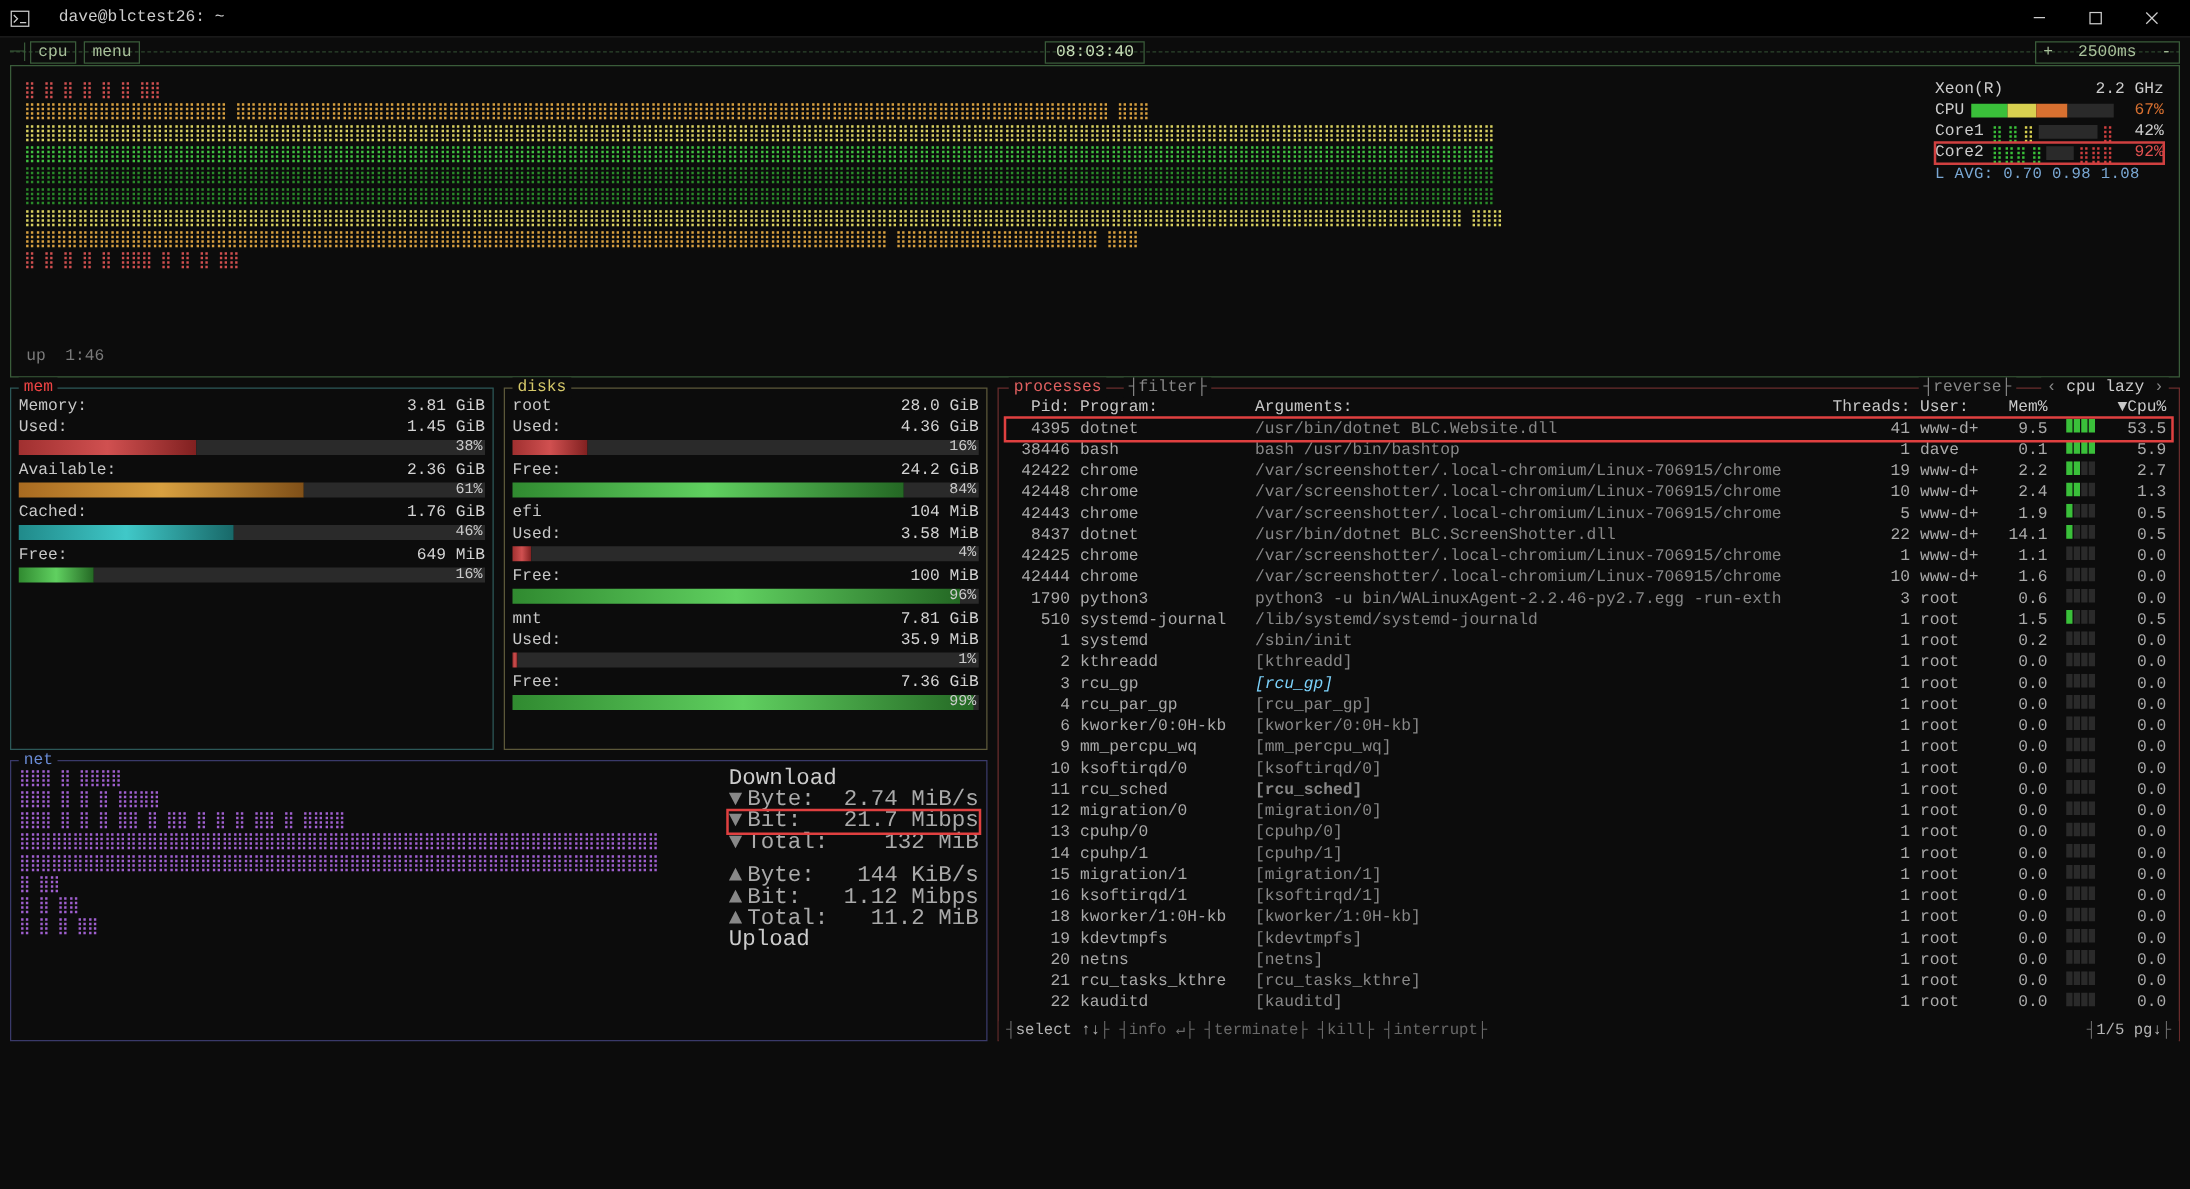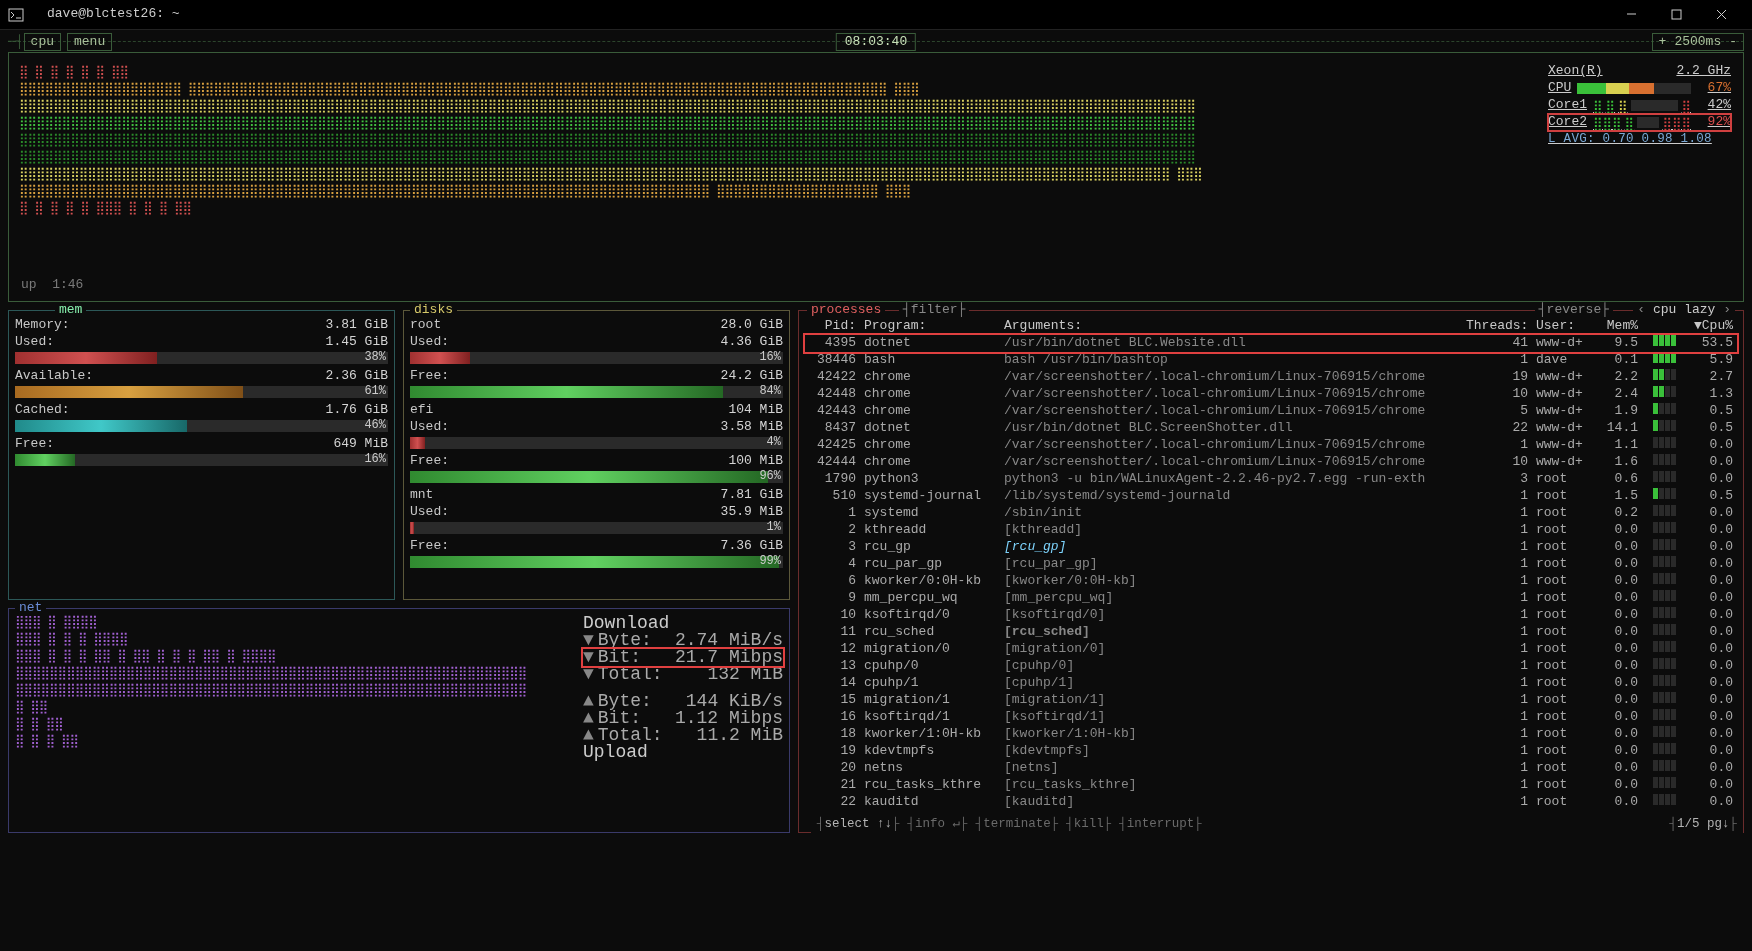--- a/index.html
+++ b/index.html
@@ -36,21 +36,21 @@
     position: relative;
     padding: 6px;
   }
   .frame-label {
     position: absolute;
     top: -9px;
     background: #0c0c0c;
     padding: 0 4px;
     color: #ccc;
   }
-  .frame-label.teal  { color: #86efac; margin-left: 40px; }
+  .frame-label.teal  { color: #ef4444; }
   .frame-label.yellow{ color: #d6c96a; }
   .frame-label.blue  { color: #6a8cd6; }
   .frame-label.red   { color: #e06060; }
   .frame-label.gray  { color: #888;}
   .frame.green { border-color: #3a5c3a; }
   .frame.teal  { border-color: #2c5858; }
   .frame.yellow{ border-color: #5c583a; }
   .frame.blue  { border-color: #3a3a6a; }
   .frame.red   { border-color: #6a2c2c; }
 
@@ -96,21 +96,20 @@
     position:relative;
     padding: 6px 4px 2px 4px;
   }
   .graphrow { height: 17px; overflow:hidden; white-space:nowrap; letter-spacing:0; font-size:13px;}
   .uptime { position:absolute; bottom:2px; left:6px; color:#7a7a7a; font-size:13px;}
   .cpu-side {
     width: 195px;
     padding: 4px 6px;
     color:#ccc;
     font-size:13px;
-    text-decoration:underline;
   }
   .cpu-side .row { display:flex; justify-content:space-between; align-items:center; height:17px;}
   .cpu-side .bar { flex:1; height:11px; margin:0 6px; display:flex;}
   .cpu-side .barseg { height:100%; }
   .cpu-side .pct { color:#ccc; min-width:34px; text-align:right;}
   .cpu-side .lavg { color:#7aa8d4; font-size:12.5px; letter-spacing:0.3px;}
   .redmark { outline: 2px solid #d04040; outline-offset: -1px; }
 
   .statline { display:flex; justify-content:space-between; color:#ccc; height:17px; align-items:center;}
   .statline .label { color:#c8c8c8; }
@@ -189,21 +188,21 @@
 <div class="app">
 
   <div class="topbar">
     <div class="topline-fill"></div>
     <span class="dash">─┤</span>
     <div class="seg">cpu</div>
     <div class="seg">menu</div>
     <div class="clock">08:03:40</div>
     <div class="refresh">
       <span>+</span>
-      <span style="margin:0 8px;">2500ms</span>
+      <span style="margin:0 20px;">2500ms</span>
       <span>-</span>
     </div>
   </div>
 
   <div class="frame green cpu-panel">
     <div class="cpu-graph">
       <div class="graphrow dot c-red">  ⣿         ⣿       ⣿       ⣿    ⣿   ⣿                                                                                                 ⣿⣿</div>
       <div class="graphrow dot c-orange">⣿⣿⣿⣿⣿⣿⣿⣿⣿⣿⣿⣿⣿⣿⣿⣿⣿⣿⣿ ⣿⣿⣿⣿⣿⣿⣿⣿⣿⣿⣿⣿⣿⣿⣿⣿⣿⣿⣿⣿⣿⣿⣿⣿⣿⣿⣿⣿⣿⣿⣿⣿⣿⣿⣿⣿⣿⣿⣿⣿⣿⣿⣿⣿⣿⣿⣿⣿⣿⣿⣿⣿⣿⣿⣿⣿⣿⣿⣿⣿⣿⣿⣿⣿⣿⣿⣿⣿⣿⣿⣿⣿⣿⣿⣿⣿⣿⣿⣿⣿⣿⣿                             ⣿⣿⣿</div>
       <div class="graphrow dot c-yellow">⣿⣿⣿⣿⣿⣿⣿⣿⣿⣿⣿⣿⣿⣿⣿⣿⣿⣿⣿⣿⣿⣿⣿⣿⣿⣿⣿⣿⣿⣿⣿⣿⣿⣿⣿⣿⣿⣿⣿⣿⣿⣿⣿⣿⣿⣿⣿⣿⣿⣿⣿⣿⣿⣿⣿⣿⣿⣿⣿⣿⣿⣿⣿⣿⣿⣿⣿⣿⣿⣿⣿⣿⣿⣿⣿⣿⣿⣿⣿⣿⣿⣿⣿⣿⣿⣿⣿⣿⣿⣿⣿⣿⣿⣿⣿⣿⣿⣿⣿⣿⣿⣿⣿⣿⣿⣿⣿⣿⣿⣿⣿⣿⣿⣿⣿⣿⣿⣿⣿⣿⣿⣿⣿⣿⣿⣿⣿⣿⣿⣿⣿⣿⣿⣿⣿⣿⣿⣿</div>
       <div class="graphrow dot c-green">⣿⣿⣿⣿⣿⣿⣿⣿⣿⣿⣿⣿⣿⣿⣿⣿⣿⣿⣿⣿⣿⣿⣿⣿⣿⣿⣿⣿⣿⣿⣿⣿⣿⣿⣿⣿⣿⣿⣿⣿⣿⣿⣿⣿⣿⣿⣿⣿⣿⣿⣿⣿⣿⣿⣿⣿⣿⣿⣿⣿⣿⣿⣿⣿⣿⣿⣿⣿⣿⣿⣿⣿⣿⣿⣿⣿⣿⣿⣿⣿⣿⣿⣿⣿⣿⣿⣿⣿⣿⣿⣿⣿⣿⣿⣿⣿⣿⣿⣿⣿⣿⣿⣿⣿⣿⣿⣿⣿⣿⣿⣿⣿⣿⣿⣿⣿⣿⣿⣿⣿⣿⣿⣿⣿⣿⣿⣿⣿⣿⣿⣿⣿⣿⣿⣿⣿⣿⣿</div>
@@ -914,21 +913,21 @@
                   <i class="sp-d"></i>
                   <i class="sp-d"></i>
                   <i class="sp-d"></i>
                   <i class="sp-d"></i>
                 </span></td>
       <td class="num">0.0</td>
     </tr>
   </tbody>
       </table>
 
-      <div style="position:absolute; bottom:-2px; left:12px; right:0; display:flex; padding:0 6px; background:#0c0c0c;">
+      <div style="position:absolute; bottom:-2px; left:0; right:0; display:flex; padding:0 6px; background:#0c0c0c;">
         <span class="footer-hint">┤<span class="k">select ↑↓</span>├</span>
         <span class="footer-hint" style="margin-left:8px;">┤<span>info ↵</span>├</span>
         <span class="footer-hint" style="margin-left:8px;">┤<span>terminate</span>├</span>
         <span class="footer-hint" style="margin-left:8px;">┤<span>kill</span>├</span>
         <span class="footer-hint" style="margin-left:8px;">┤<span>interrupt</span>├</span>
         <span style="flex:1;"></span>
         <span class="footer-hint">┤<span class="k">1/5 pg↓</span>├</span>
       </div>
     </div>
   </div>

